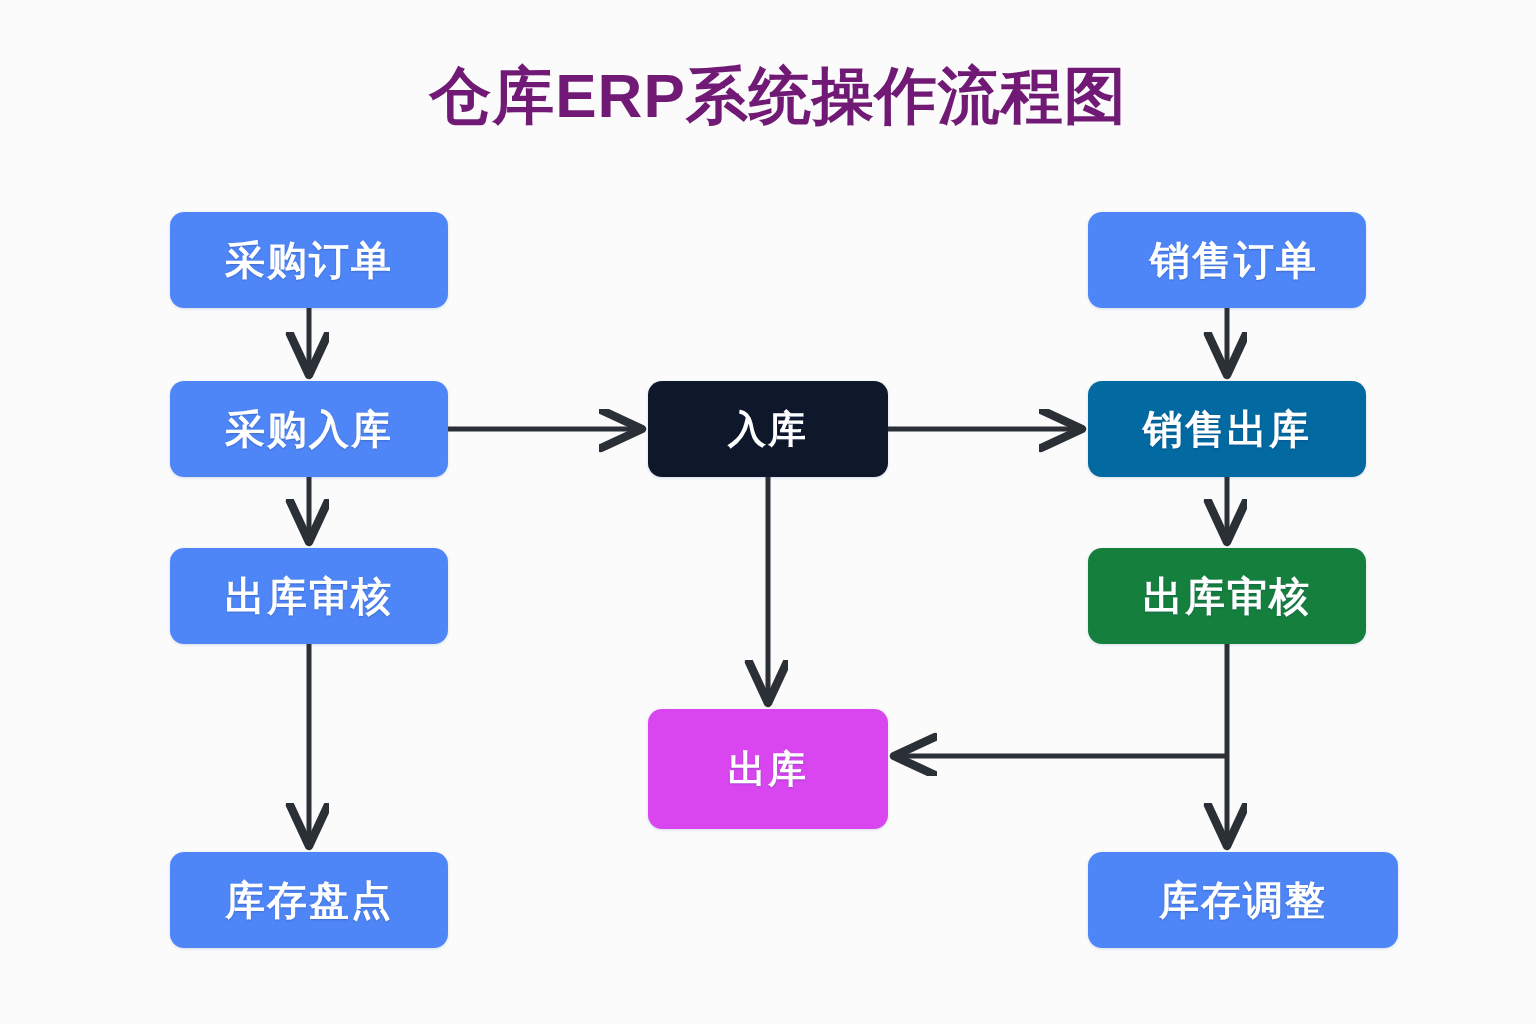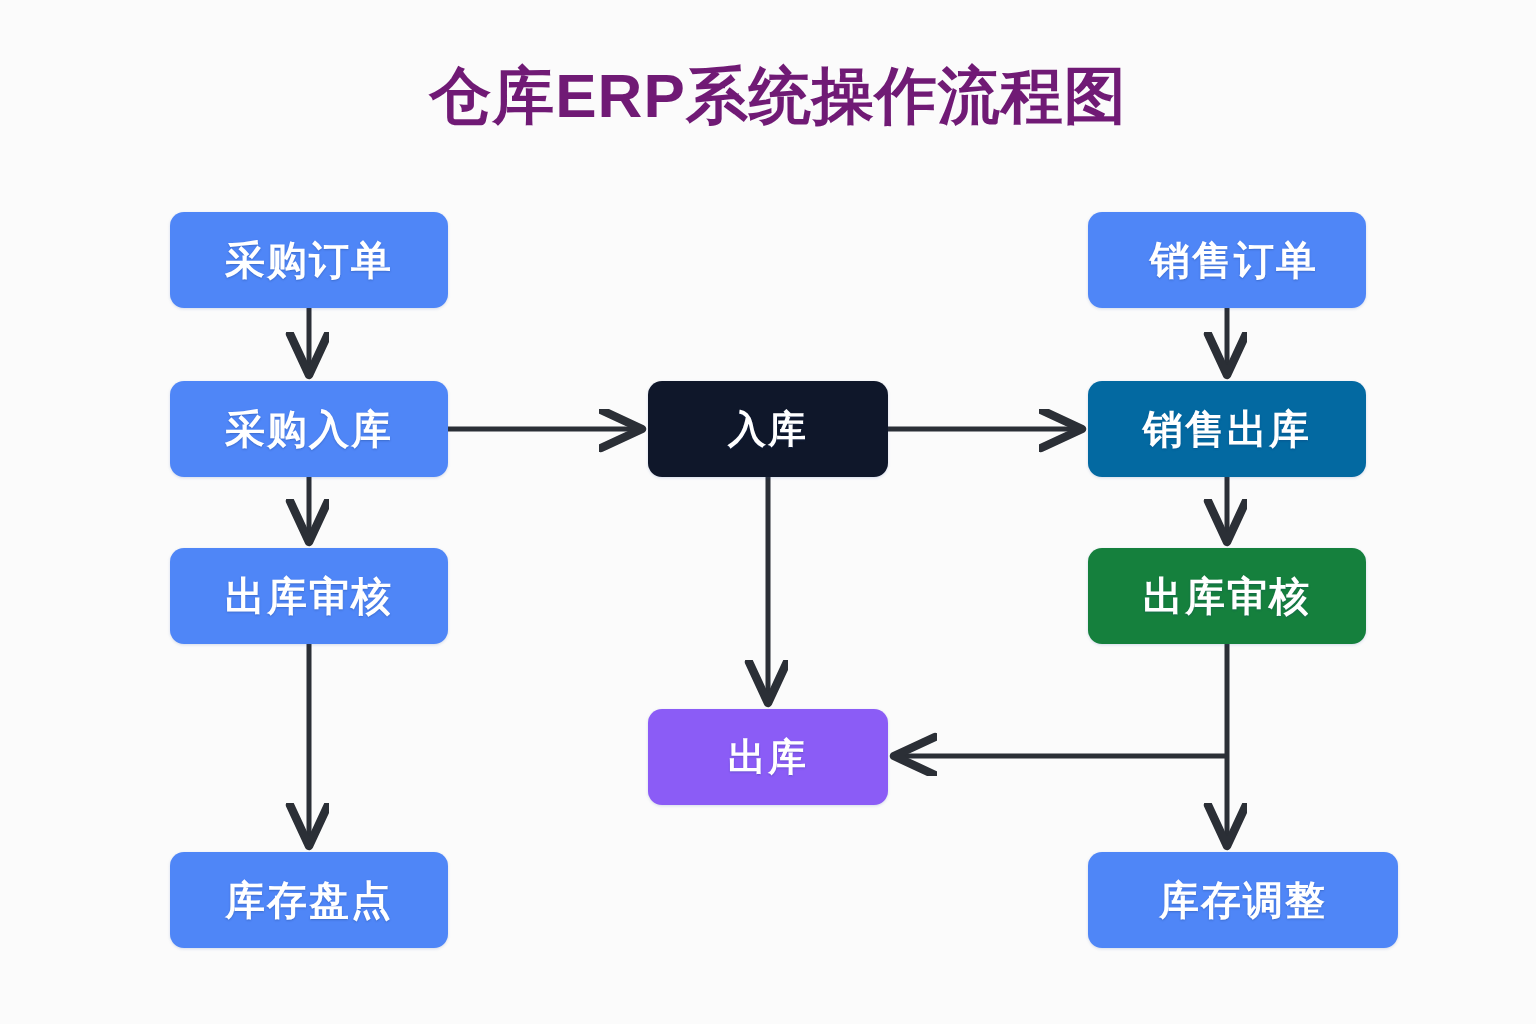--- a/index.html
+++ b/index.html
@@ -112,21 +112,21 @@
   </div>
 
   <div class="node" style="left: 170px; top: 852px; width: 278px; height: 96px; background: rgb(79, 134, 247); color: rgb(255, 255, 255);">
     <span>库存盘点</span>
   </div>
 
   <div class="node node-sm" style="left: 648px; top: 381px; width: 240px; height: 96px; background: #0f172a; color: rgb(255, 255, 255);">
     <span>入库</span>
   </div>
 
-  <div class="node node-sm" style="left: 648px; top: 709px; width: 240px; height: 96px; background: #8b5cf6; color: rgb(255, 255, 255);">
+  <div class="node node-sm" style="left: 648px; top: 709px; width: 240px; height: 120px; background: #d946ef; color: rgb(255, 255, 255);">
     <span>出库</span>
   </div>
 
   <div class="node" style="left: 1088px; top: 212px; width: 278px; height: 96px; background: rgb(79, 134, 247); color: rgb(255, 255, 255); padding-left: 14px;">
     <span>销售订单</span>
   </div>
 
   <div class="node" style="left: 1088px; top: 381px; width: 278px; height: 96px; background: #0369a1; color: rgb(255, 255, 255);">
     <span>销售出库</span>
   </div>

